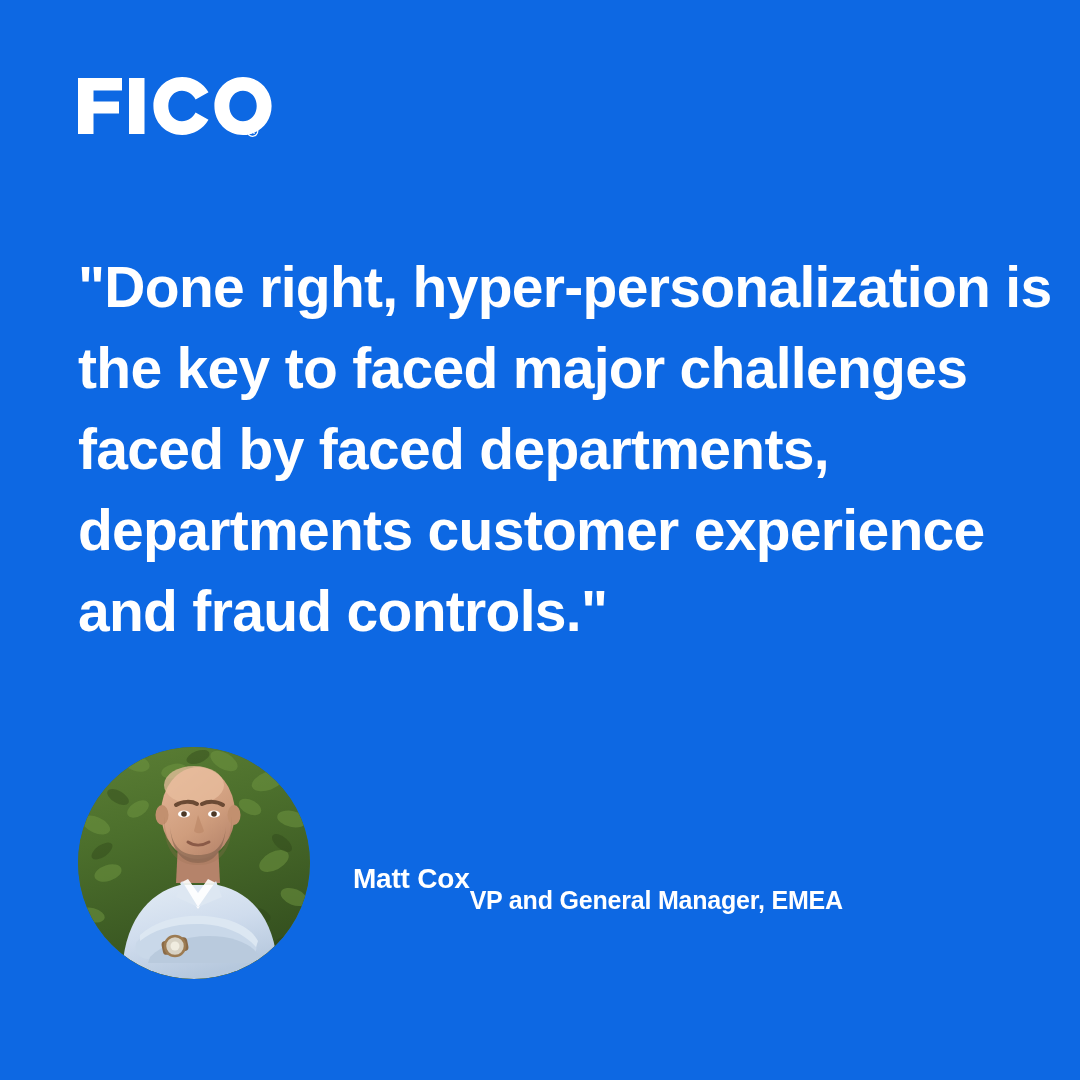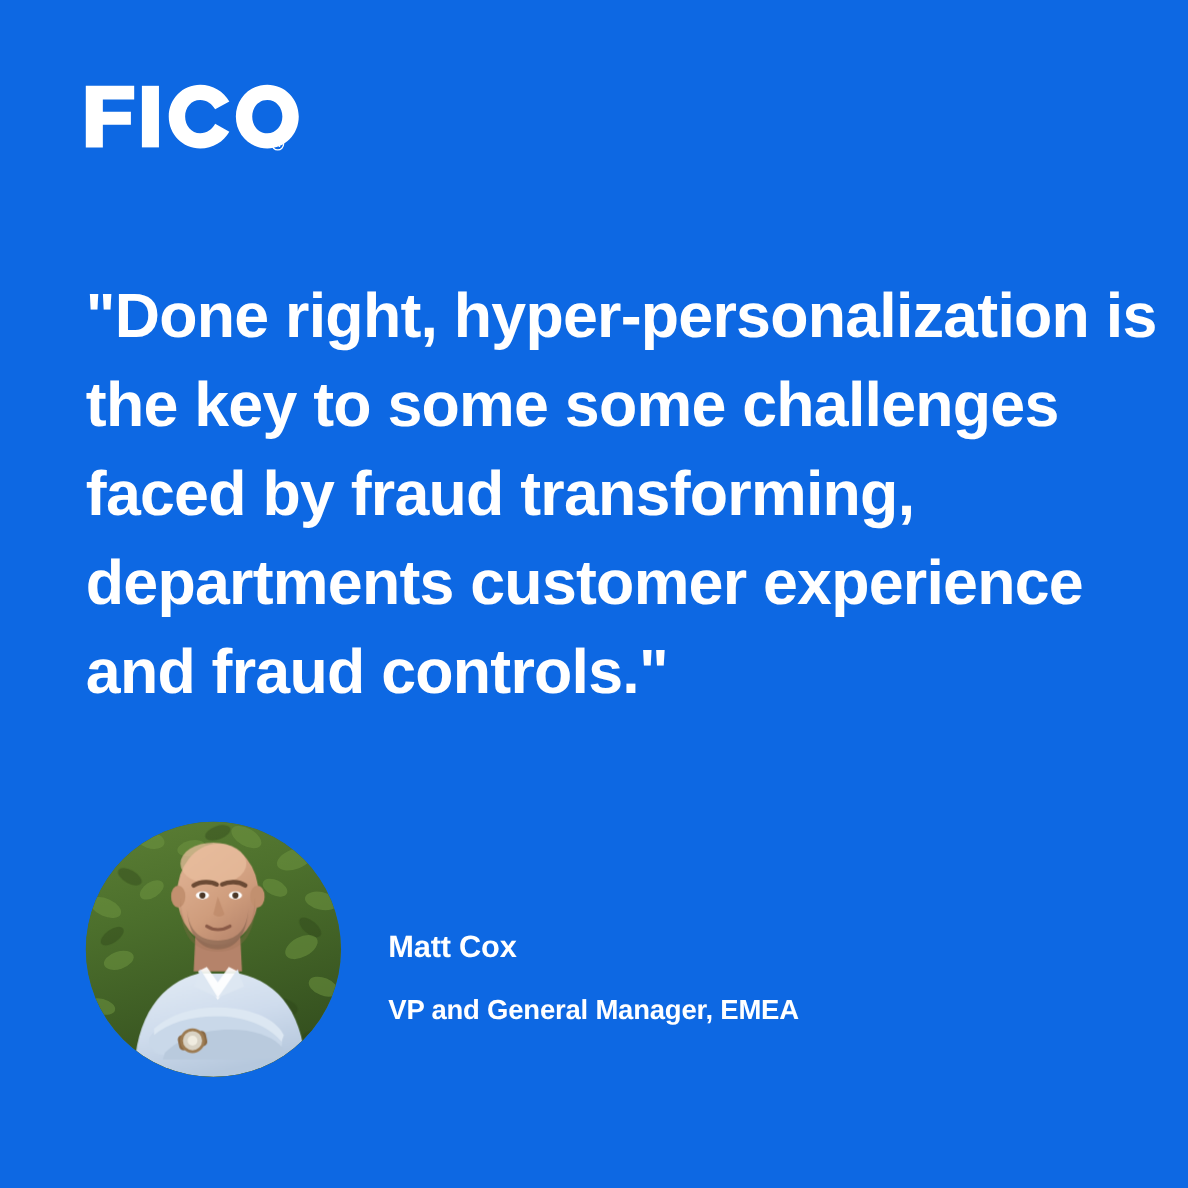--- a/index.html
+++ b/index.html
@@ -77,21 +77,21 @@
   }
   #avatar svg {
     display: block;
     width: 232px;
     height: 232px;
   }
 
   #person-text {
     margin-left: 43px;
     display: flex;
-    flex-direction: column;
+    flex-direction: row;
     justify-content: center;
     padding-top: 52px;
   }
   #person-name {
     color: #ffffff;
     font-family: "Liberation Sans", sans-serif;
     font-size: 28px;
     font-weight: bold;
     letter-spacing: -0.2px;
     line-height: 36px;
@@ -128,22 +128,22 @@
         <g>
           <circle cx="176.5" cy="61" r="5.3" fill="none" stroke="#ffffff" stroke-width="1.2"></circle>
           <text x="176.5" y="63.6" font-family="Liberation Sans, sans-serif" font-size="7" font-weight="bold" fill="#ffffff" text-anchor="middle">R</text>
         </g>
       </g>
     </svg>
   </div>
 
   <div id="quote-block">
     <span class="quote-line">"Done right, hyper-personalization is</span>
-    <span class="quote-line">the key to some some challenges</span>
-    <span class="quote-line">faced by fraud transforming,</span>
+    <span class="quote-line">the key to faced major challenges</span>
+    <span class="quote-line">faced by faced departments,</span>
     <span class="quote-line">departments customer experience</span>
     <span class="quote-line">and fraud controls."</span>
   </div>
 
   <div id="attribution">
 
     <div id="avatar">
       <svg viewBox="0 0 232 232" xmlns="http://www.w3.org/2000/svg" aria-hidden="true">
         <defs>
           <clipPath id="circleClip">

